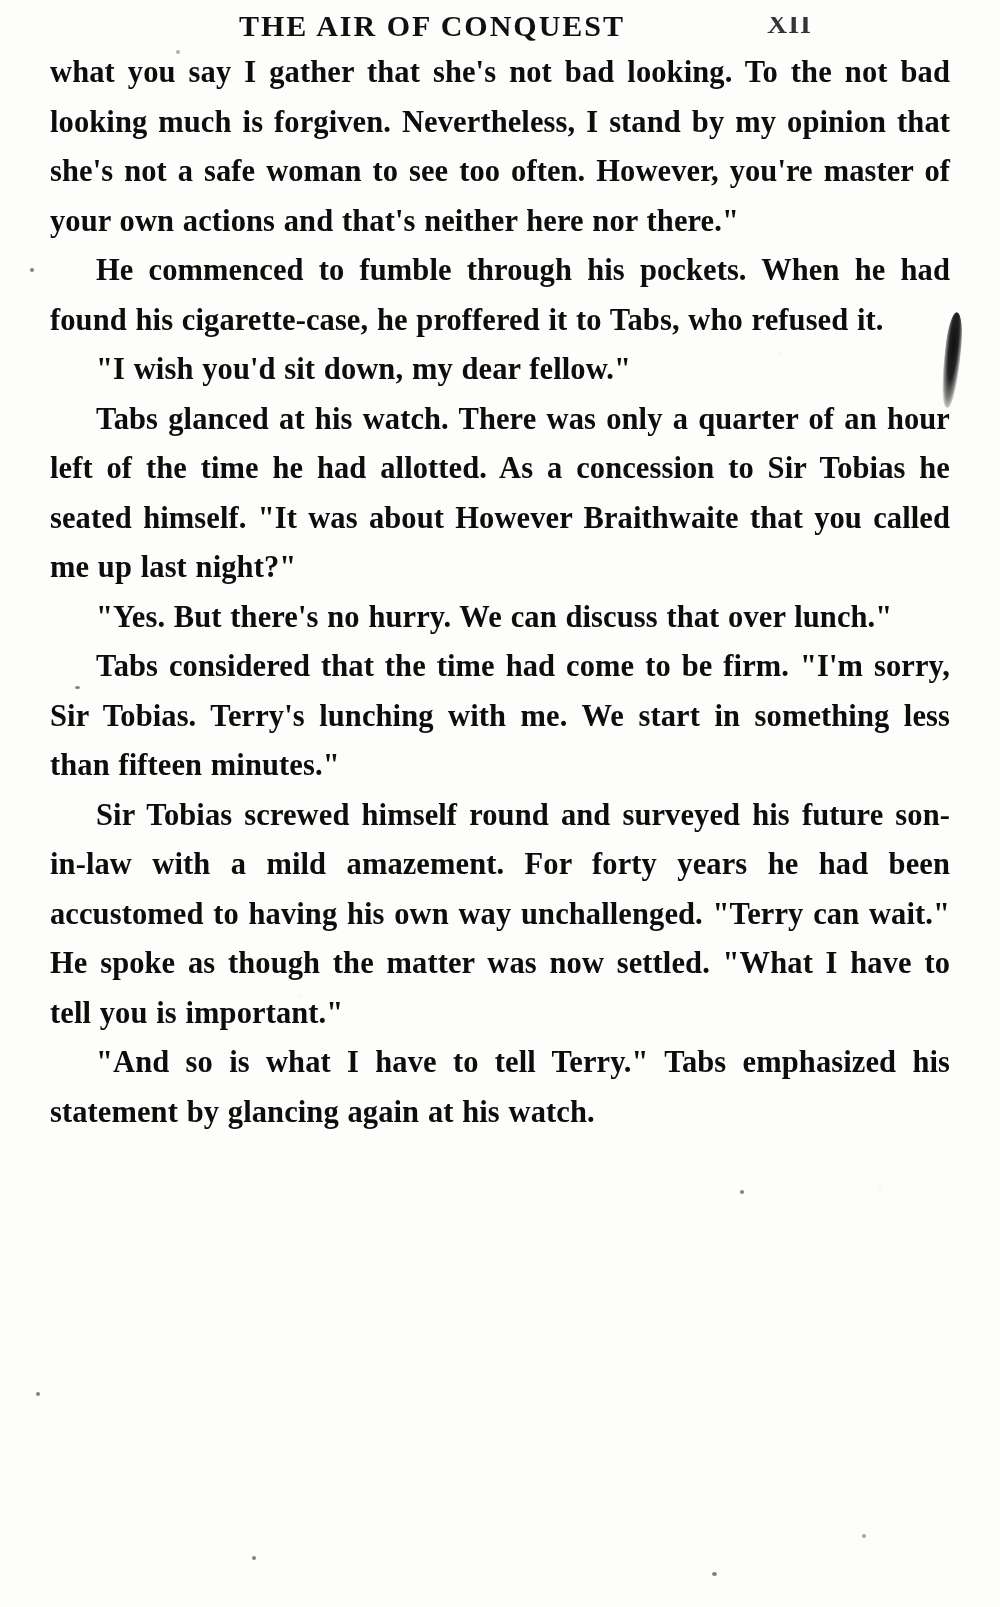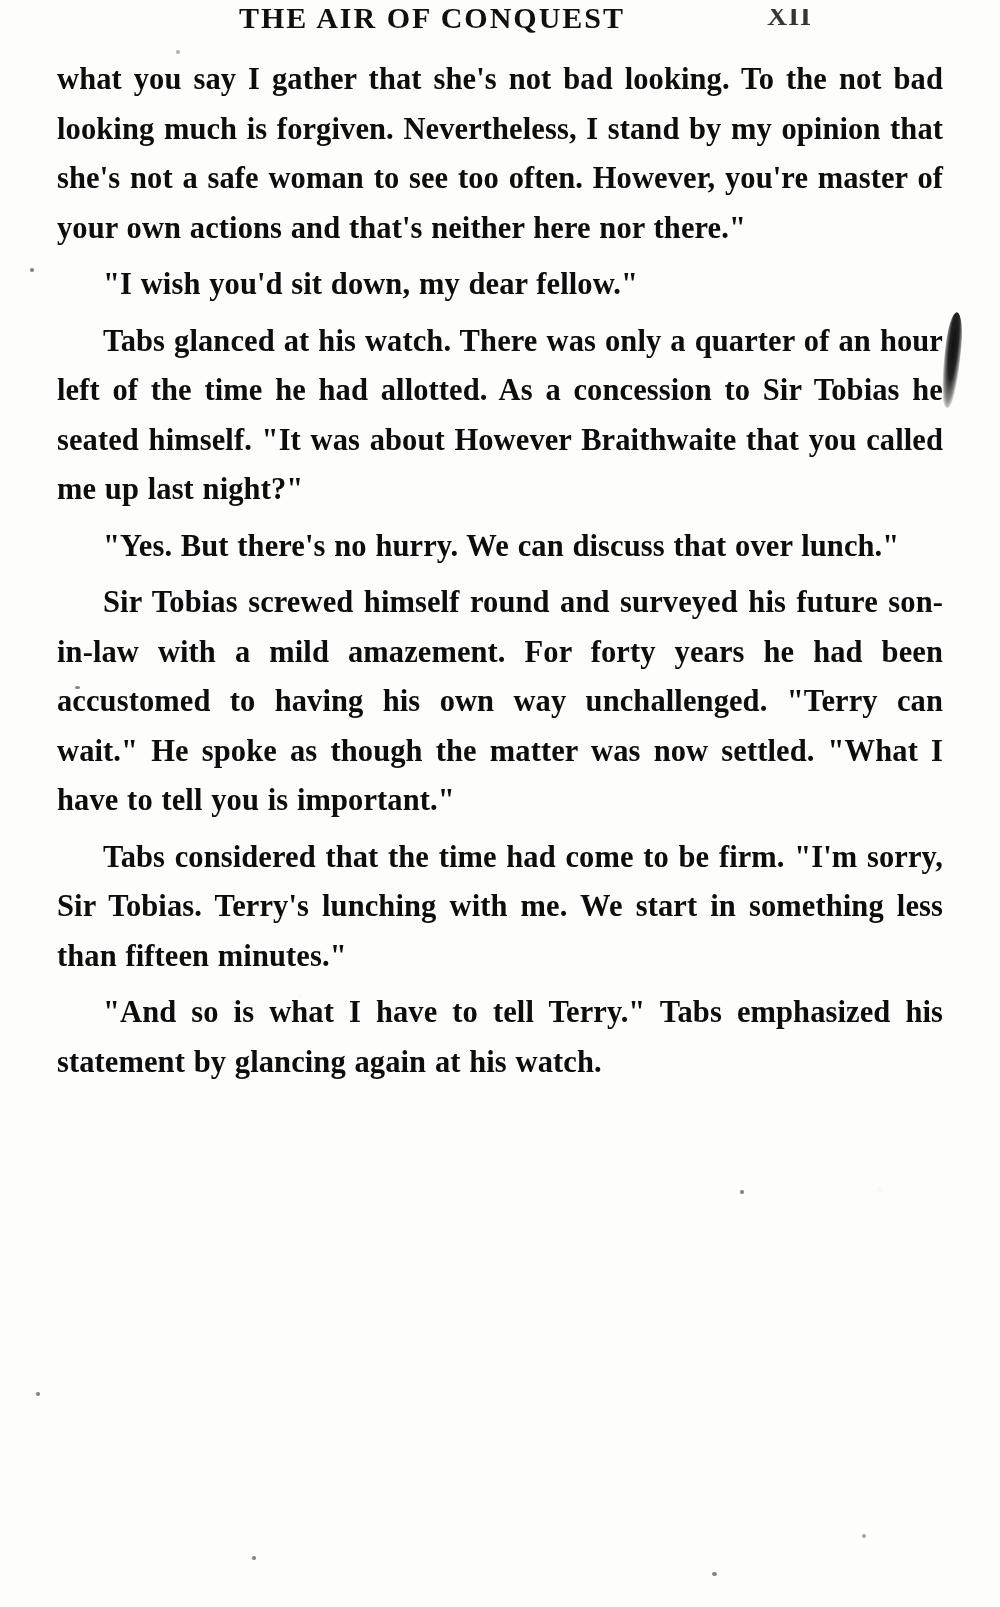--- a/index.html
+++ b/index.html
@@ -22,21 +22,21 @@
     background:
       radial-gradient(circle at 12% 8%, rgba(0,0,0,0.018) 0 2px, rgba(0,0,0,0) 3px),
       radial-gradient(circle at 78% 22%, rgba(0,0,0,0.02) 0 2px, rgba(0,0,0,0) 3px),
       radial-gradient(circle at 30% 62%, rgba(0,0,0,0.015) 0 2px, rgba(0,0,0,0) 3px),
       radial-gradient(circle at 88% 74%, rgba(0,0,0,0.02) 0 2px, rgba(0,0,0,0) 3px),
       #fdfdfb;
   }
 
   .running-head {
     position: absolute;
-    top: 8px;
+    top: 16px;
     left: 0;
     width: 864px;
     height: 40px;
     display: flex;
     align-items: flex-start;
     justify-content: center;
   }
   .running-head .title {
     font-family: "Liberation Serif", serif;
     font-weight: bold;
@@ -68,21 +68,21 @@
     color: #0d0d0d;
     font-size: 30.5px;
     line-height: 49.5px;
     text-align: justify;
     text-justify: inter-word;
     font-weight: bold;
     letter-spacing: 0.1px;
     word-spacing: 1px;
   }
   .body-text p {
-    margin: 7px;
+    margin: 0;
     text-indent: 46px;
   }
   .body-text p.noindent {
     text-indent: 0;
   }
 
   
   .ink-blot {
     position: absolute;
     left: 944px;
@@ -106,25 +106,26 @@
 
 <div class="page">
 
   <div class="running-head">
     <span class="title">THE AIR OF CONQUEST</span>
     <span class="folio">XII</span>
   </div>
 
   <div class="body-text">
     <p class="noindent">what you say I gather that she's not bad looking. To the not bad looking much is forgiven. Nevertheless, I stand by my opinion that she's not a safe woman to see too often. However, you're master of your own actions and that's neither here nor there."</p>
+    <p>He commenced to fumble through his pockets. When he had found his cigarette-case, he proffered it to Tabs, who refused it.</p>
     <p>"I wish you'd sit down, my dear fellow."</p>
     <p>Tabs glanced at his watch. There was only a quarter of an hour left of the time he had allotted. As a concession to Sir Tobias he seated himself. "It was about However Braithwaite that you called me up last night?"</p>
     <p>"Yes. But there's no hurry. We can discuss that over lunch."</p>
+    <p>Tabs considered that the time had come to be firm. "I'm sorry, Sir Tobias. Terry's lunching with me. We start in something less than fifteen minutes."</p>
     <p>Sir Tobias screwed himself round and surveyed his future son-in-law with a mild amazement. For forty years he had been accustomed to having his own way unchallenged. "Terry can wait." He spoke as though the matter was now settled. "What I have to tell you is important."</p>
-    <p>Tabs considered that the time had come to be firm. "I'm sorry, Sir Tobias. Terry's lunching with me. We start in something less than fifteen minutes."</p>
     <p>"And so is what I have to tell Terry." Tabs emphasized his statement by glancing again at his watch.</p>
   </div>
 
   <div class="ink-blot"></div>
 
   <span class="speck" style="left:30px; top:268px; width:4px; height:4px;"></span>
   <span class="speck" style="left:75px; top:686px; width:5px; height:3px;"></span>
   <span class="speck" style="left:36px; top:1392px; width:4px; height:4px;"></span>
   <span class="speck" style="left:252px; top:1556px; width:4px; height:4px;"></span>
   <span class="speck" style="left:712px; top:1572px; width:5px; height:4px;"></span>

